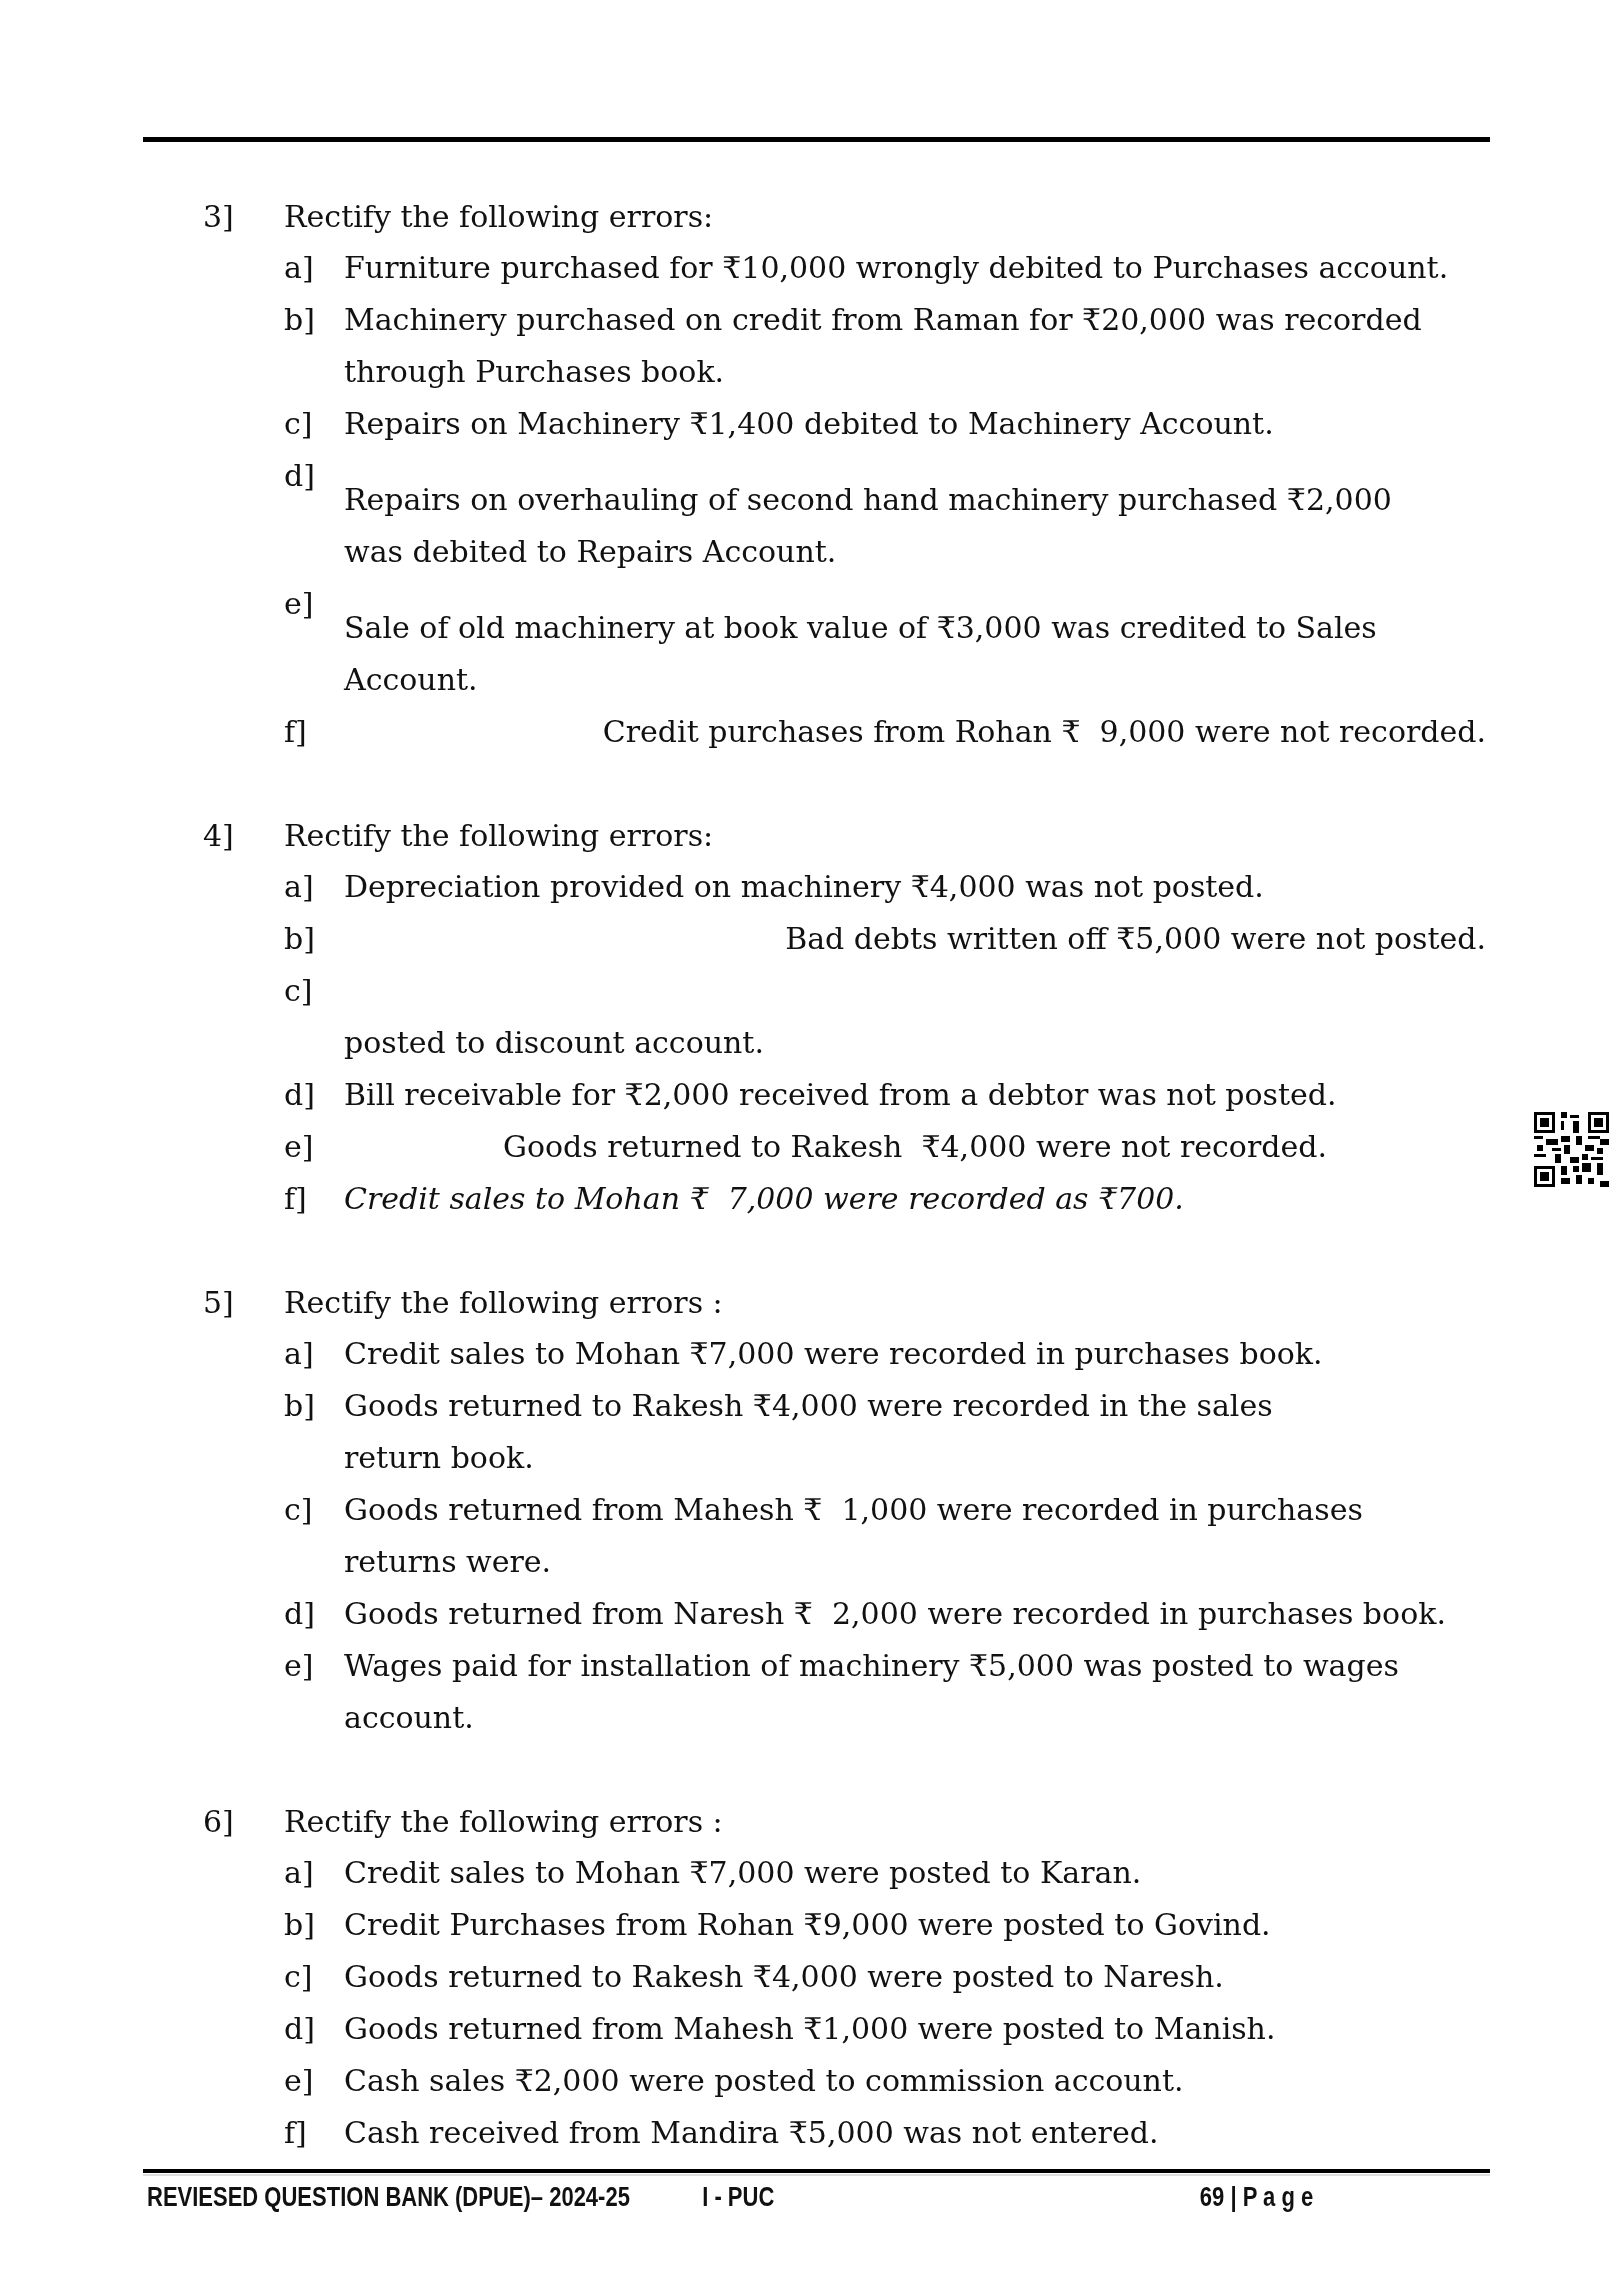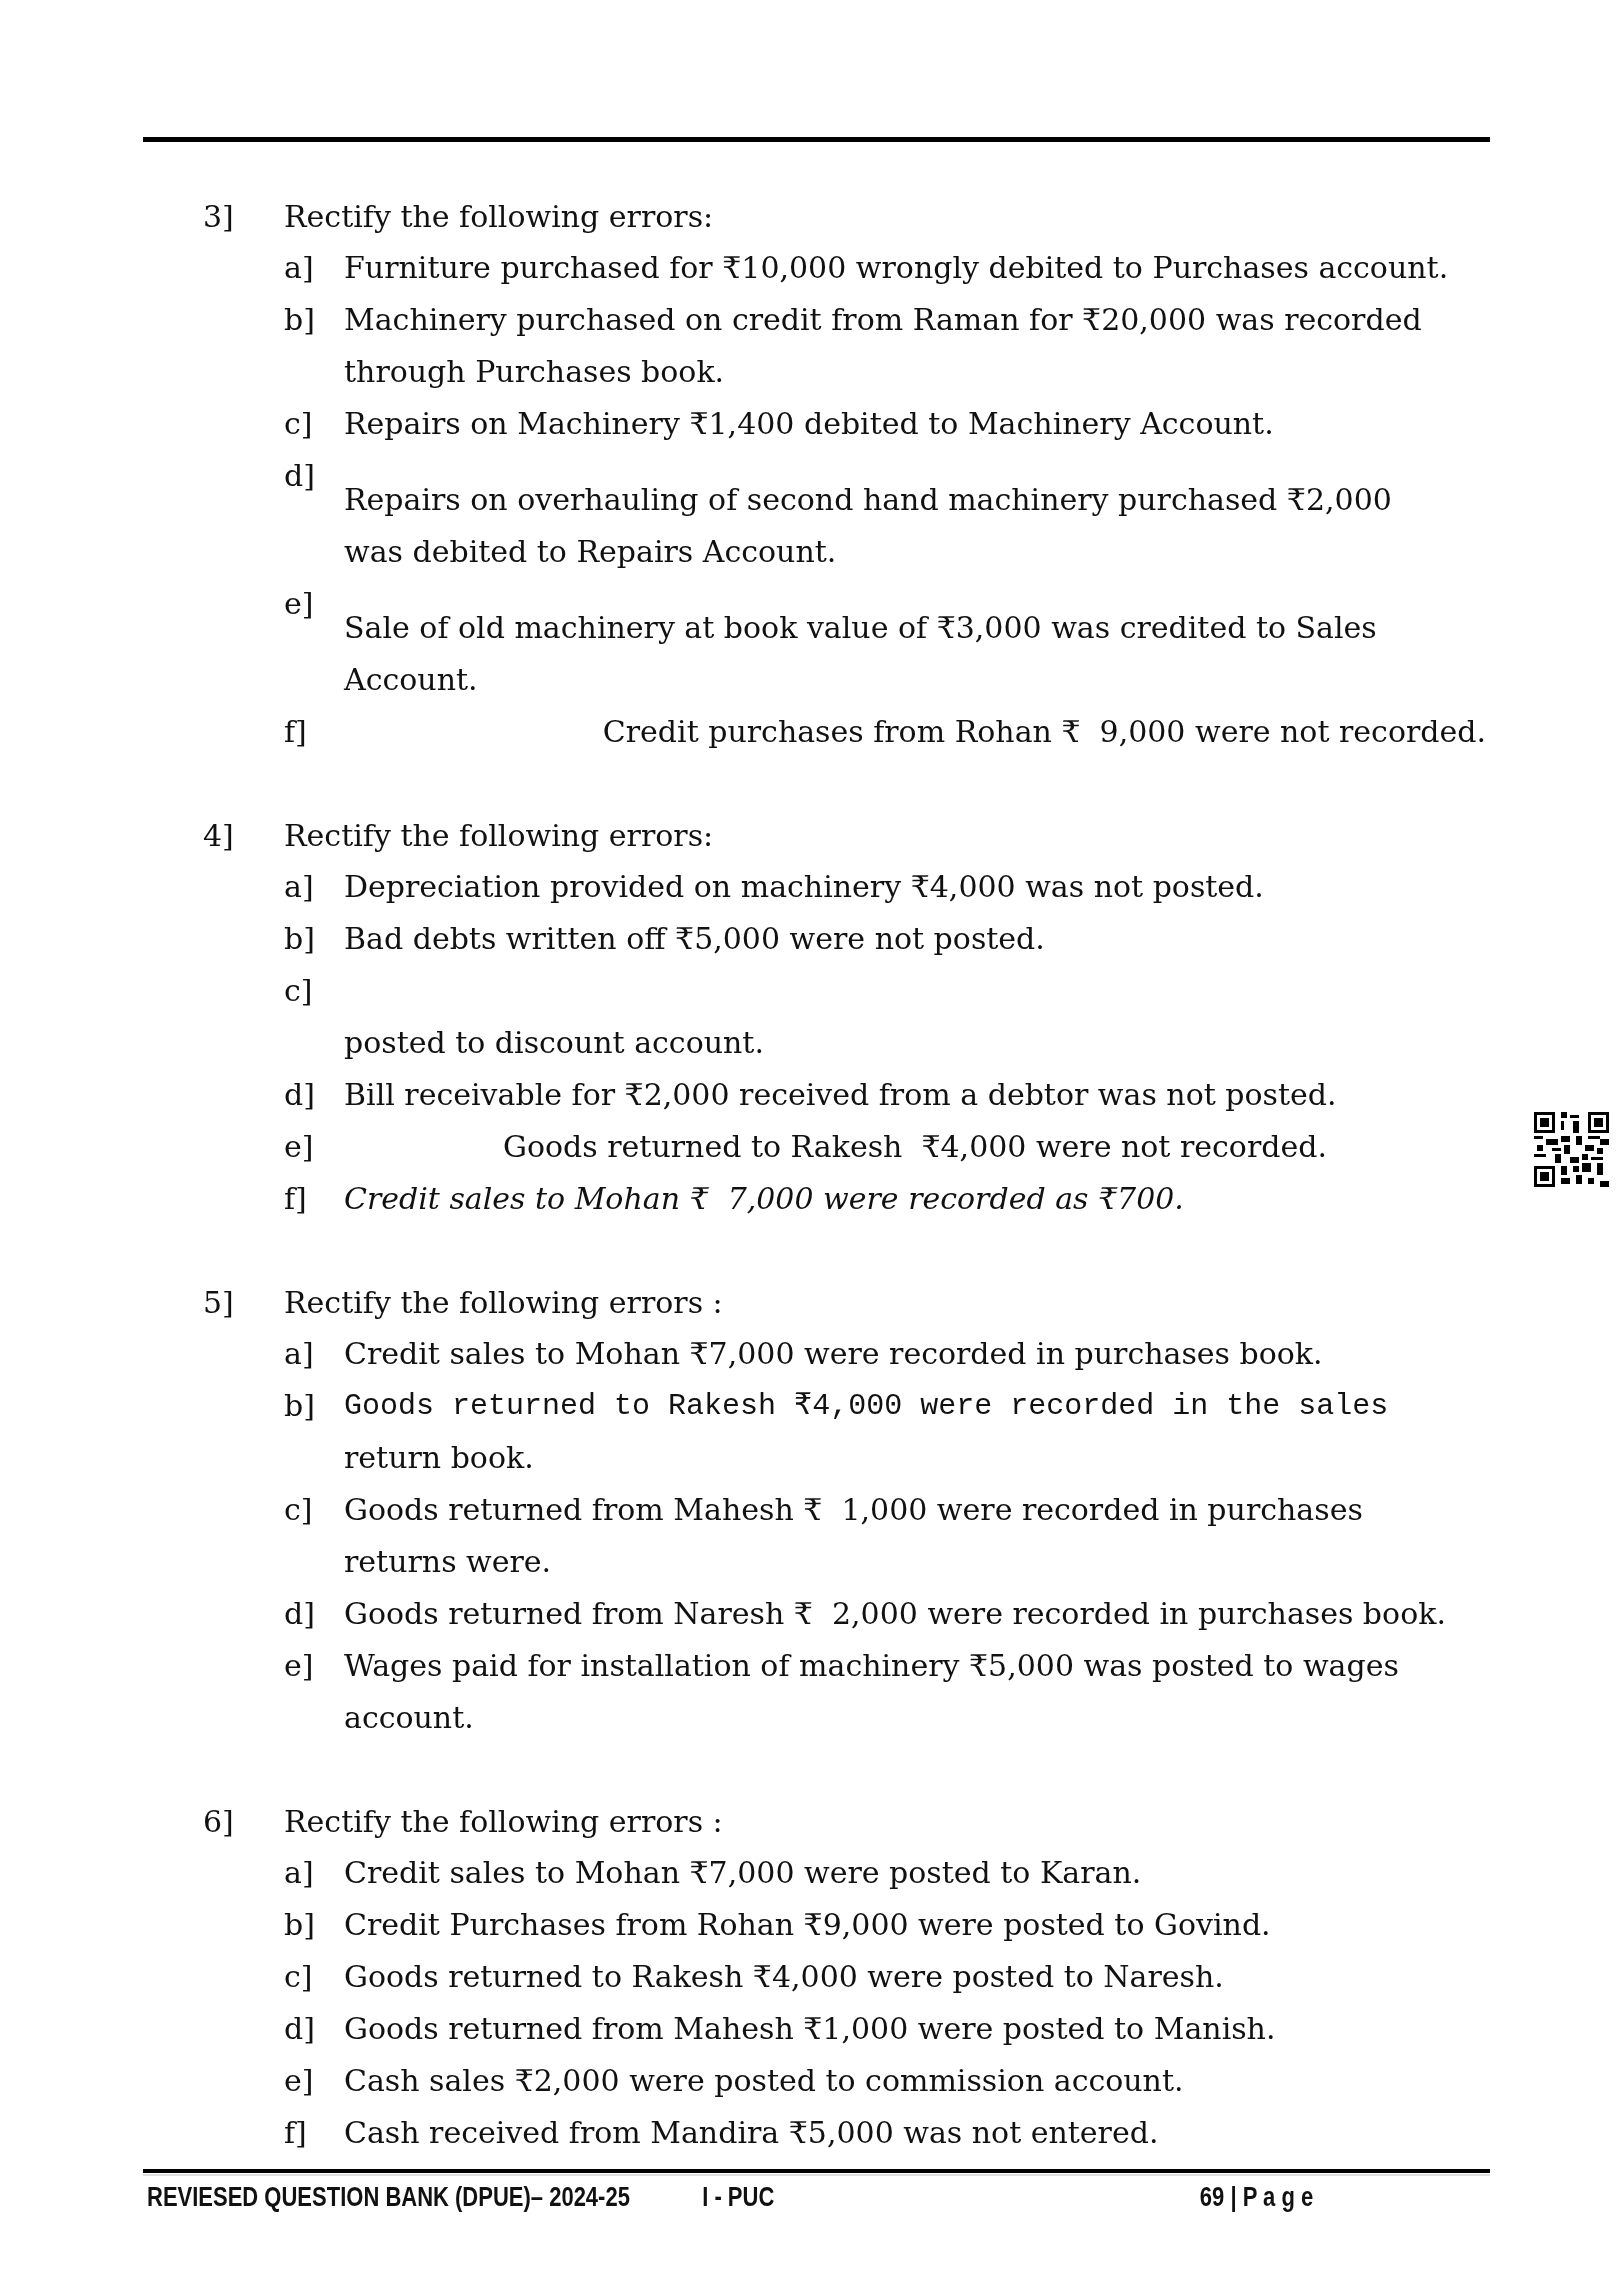--- a/index.html
+++ b/index.html
@@ -72,21 +72,21 @@
       <div class="q-head">
         <span class="q-num">4]</span>
         <span>Rectify the following errors:</span>
       </div>
       <div class="item">
         <span class="lbl">a]</span>
         <span class="txt" style="white-space: pre;">Depreciation provided on machinery ₹4,000 was not posted.</span>
       </div>
       <div class="item">
         <span class="lbl">b]</span>
-        <span class="txt" style="white-space: pre;">Bad debts written off ₹5,000 were not posted.</span>
+        <span class="txt" style="white-space: pre; text-align: right;">Bad debts written off ₹5,000 were not posted.</span>
       </div>
       <div class="item">
         <span class="lbl">c]</span>
       </div>
       <div class="item">
         <span class="lbl"></span>
         <span class="txt" style="white-space: pre;">posted to discount account.</span>
       </div>
       <div class="item">
         <span class="lbl">d]</span>
@@ -105,21 +105,21 @@
       <div class="q-head">
         <span class="q-num">5]</span>
         <span>Rectify the following errors :</span>
       </div>
       <div class="item">
         <span class="lbl">a]</span>
         <span class="txt" style="white-space: pre;">Credit sales to Mohan ₹7,000 were recorded in purchases book.</span>
       </div>
       <div class="item">
         <span class="lbl">b]</span>
-        <span class="txt" style="white-space: pre; font-family: Liberation Mono, monospace;">Goods returned to Rakesh ₹4,000 were recorded in the sales</span>
+        <span class="txt" style="white-space: pre;">Goods returned to Rakesh ₹4,000 were recorded in the sales</span>
       </div>
       <div class="item">
         <span class="lbl"></span>
         <span class="txt" style="white-space: pre;">return book.</span>
       </div>
       <div class="item">
         <span class="lbl">c]</span>
         <span class="txt" style="white-space: pre;">Goods returned from Mahesh ₹  1,000 were recorded in purchases</span>
       </div>
       <div class="item">

